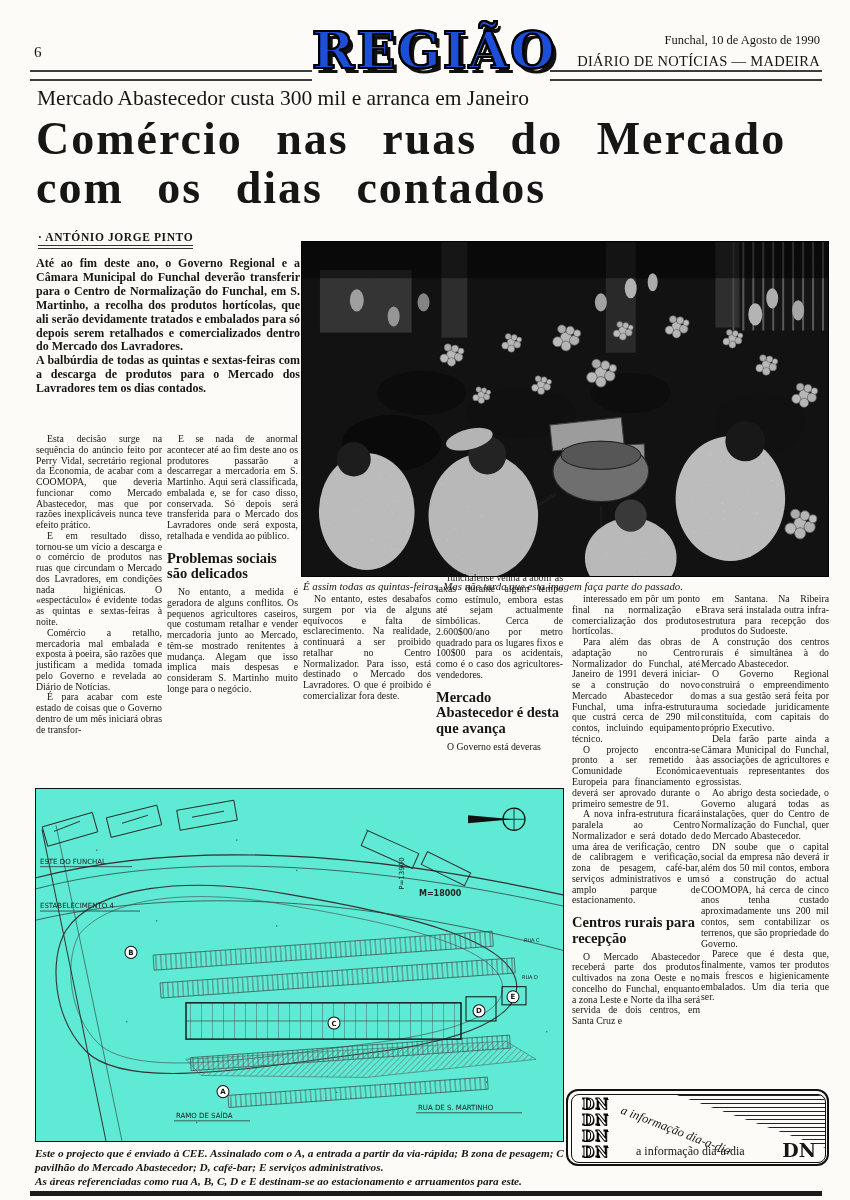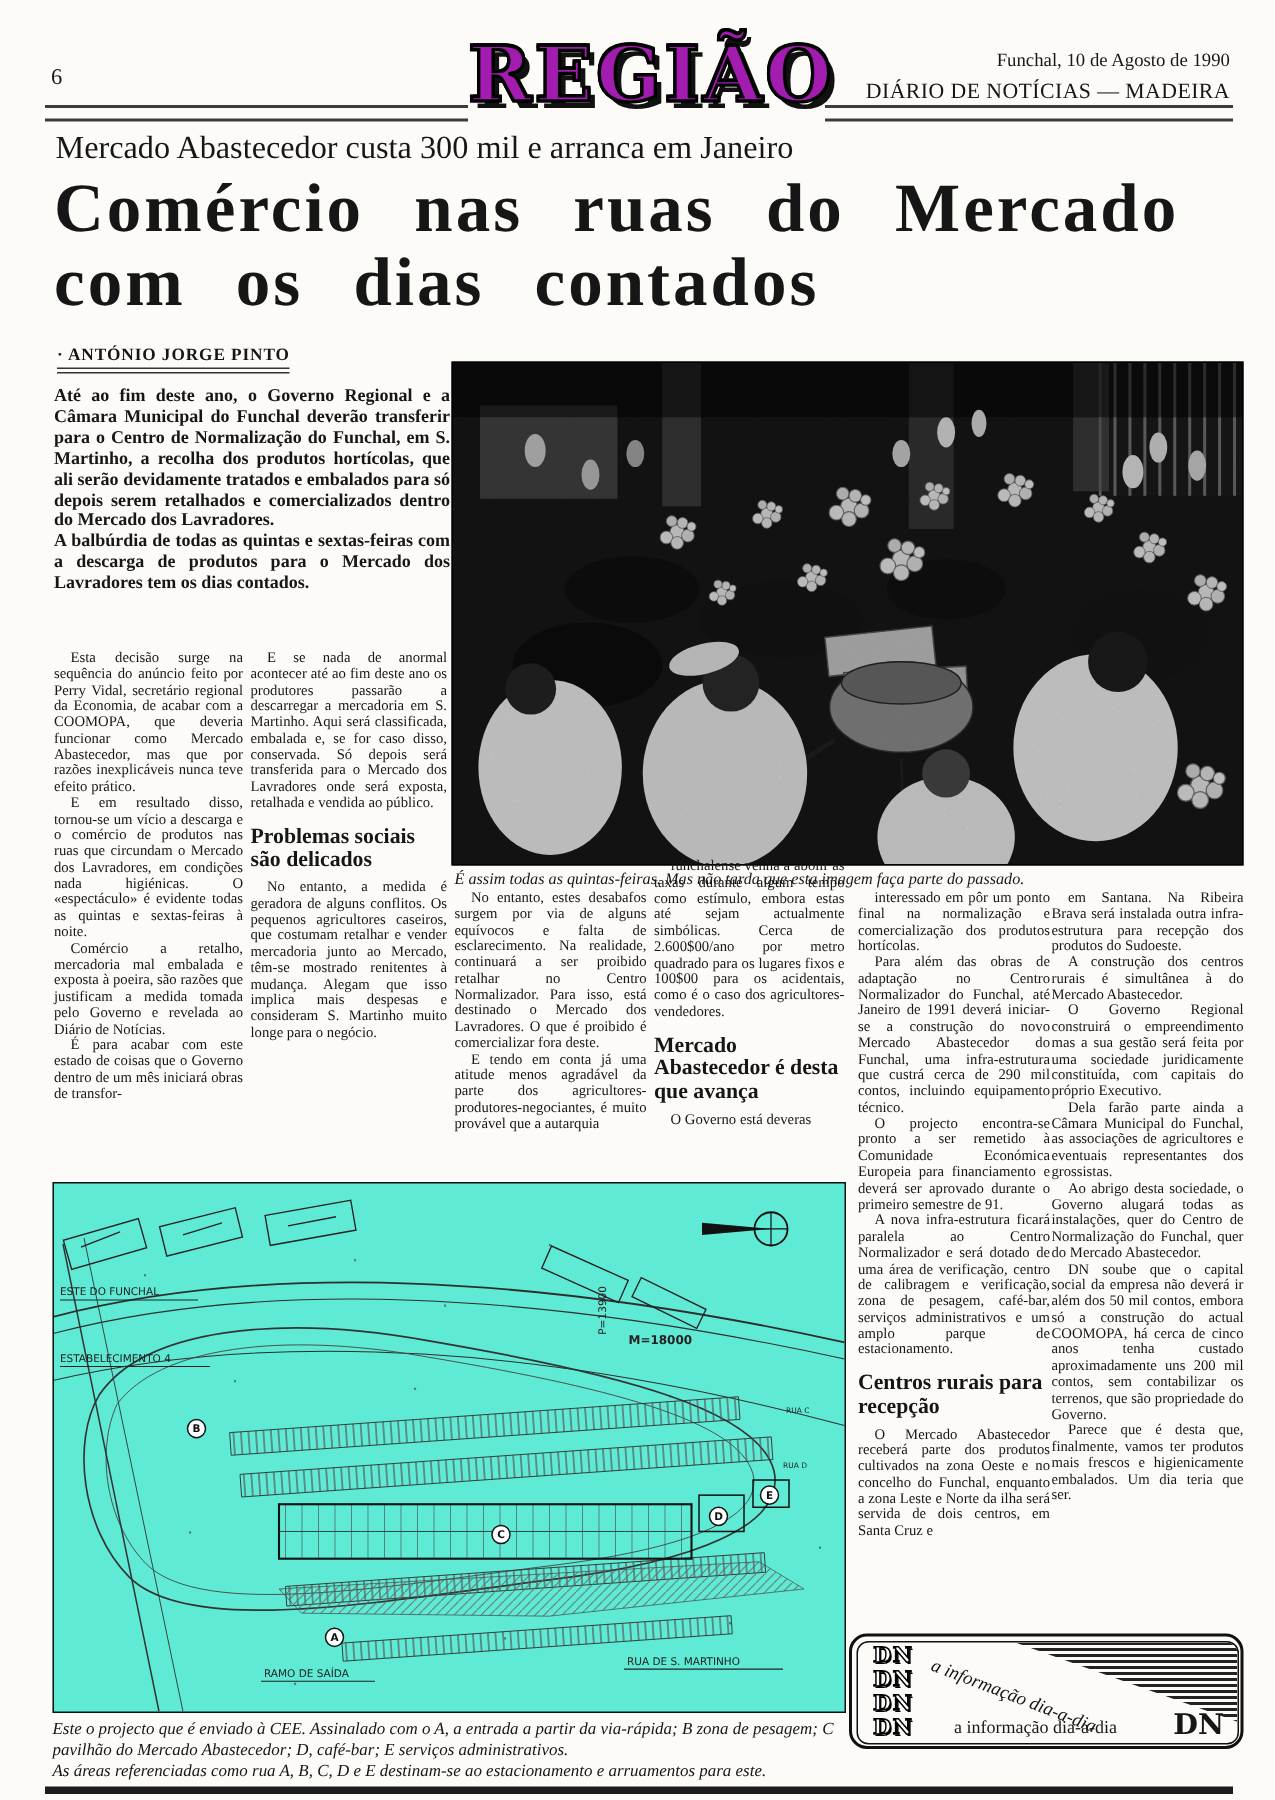--- a/index.html
+++ b/index.html
@@ -6,21 +6,21 @@
   .sheet{position:relative;width:850px;height:1200px;background:#fcfbf7;
          font-family:"Liberation Serif",serif;color:#161616;overflow:hidden;}
   .abs{position:absolute;}
 
   
   .pagenum{left:34px;top:44px;font-size:15px;}
   .rule-top{left:30px;top:70px;width:792px;height:7px;
             border-top:2.5px solid #3c3c3c;border-bottom:2.5px solid #3c3c3c;}
   .masthead{left:312px;top:20px;width:238px;height:62px;background:#fcfbf7;text-align:center;}
   .masthead span{font-family:"DejaVu Serif",serif;font-weight:900;font-size:51px;line-height:60px;
-      color:#a21caf;letter-spacing:2px;-webkit-text-stroke:2.2px #000;
+      color:#1d4ed8;letter-spacing:2px;-webkit-text-stroke:2.2px #000;
       text-shadow:4px 5px 0 #111,1px 1px 0 #000,-1px 1px 0 #000,1px -1px 0 #000,-1px -1px 0 #000;}
   .dateline{right:30px;top:33px;font-size:12.5px;}
   .pub{right:30px;top:53px;font-size:14.5px;letter-spacing:.3px;}
   .kicker{left:37px;top:86px;font-size:21.5px;}
   .headline{left:36px;top:114px;width:800px;font-size:46px;font-weight:700;line-height:1.07;
             word-spacing:20px;letter-spacing:2px;}
   .byline{left:38px;top:231px;font-size:11.5px;font-weight:700;letter-spacing:.6px;
           border-bottom:4px double #333;padding-bottom:2px;}
 
   
@@ -38,21 +38,21 @@
 
   
   .photo{left:301px;top:241px;width:526px;height:334px;border:1.5px solid #000;background:#181818;}
   .photo svg{display:block;width:100%;height:100%;}
   .photo-caption{left:303px;top:580px;width:525px;font-style:italic;font-size:10.8px;}
 
   
   .map{left:35px;top:788px;width:527px;height:352px;border:1.5px solid #111;background:#5eead4;}
   .map svg{display:block;width:100%;height:100%;}
   .map-caption{left:35px;top:1147px;width:532px;font-style:italic;font-size:11.3px;line-height:1.22;}
-  .map-caption p{margin:0;}
+  .map-caption p{margin:0;font-weight:bold;}
 
   
   .ad{left:566px;top:1089px;width:263px;height:77px;border:2px solid #111;border-radius:12px;padding:3px;box-sizing:border-box;background:#fcfbf7;}
   .ad-inner{position:relative;width:100%;height:100%;border:1px solid #111;border-radius:8px;overflow:hidden;}
   .dn-stack{position:absolute;left:10px;top:1px;}
   .dn-stack div{font-family:"DejaVu Serif",serif;font-weight:700;font-size:14px;line-height:16px;
       color:#fff;-webkit-text-stroke:1px #000;text-shadow:1px 1px 0 #000;letter-spacing:1px;}
   .stripes{position:absolute;right:0;top:0;width:190px;height:60px;
       background:repeating-linear-gradient(180deg,#222 0 1.5px,transparent 1.5px 4px);
       clip-path:polygon(22% 0,100% 0,100% 88%);}
@@ -173,21 +173,20 @@
       <circle cx="445" cy="198" r="20" fill="#1f1f1f"></circle>
       <ellipse cx="330" cy="314" rx="46" ry="40" fill="#efefef"></ellipse>
       <circle cx="330" cy="272" r="16" fill="#4a4a4a"></circle>
       <rect width="528" height="332" filter="url(#grain)" opacity="0.22"></rect>
     </svg>
   </div>
   <div class="abs photo-caption">É assim todas as quintas-feiras. Mas não tarda que esta imagem faça parte do passado.</div>
 
   <div class="abs col col3">
       <p>No entanto, estes desabafos surgem por via de alguns equívocos e falta de esclarecimento. Na realidade, continuará a ser proibido retalhar no Centro Normalizador. Para isso, está destinado o Mercado dos Lavradores. O que é proibido é comercializar fora deste.</p>
-      <p>E tendo em conta já uma atitude menos agradável da parte dos agricultores-produtores-negociantes, é muito provável que a autarquia</p>
     </div>
   <div class="abs col col4">
     <div>
         <p>funchalense venha a abolir as taxas durante algum tempo como estímulo, embora estas até sejam actualmente simbólicas. Cerca de 2.600$00/ano por metro quadrado para os lugares fixos e 100$00 para os acidentais, como é o caso dos agricultores-vendedores.</p>
       </div>
     <h3 class="subhead">Mercado Abastecedor é desta que avança</h3>
     <div>
         <p>O Governo está deveras</p>
       </div>
   </div>

